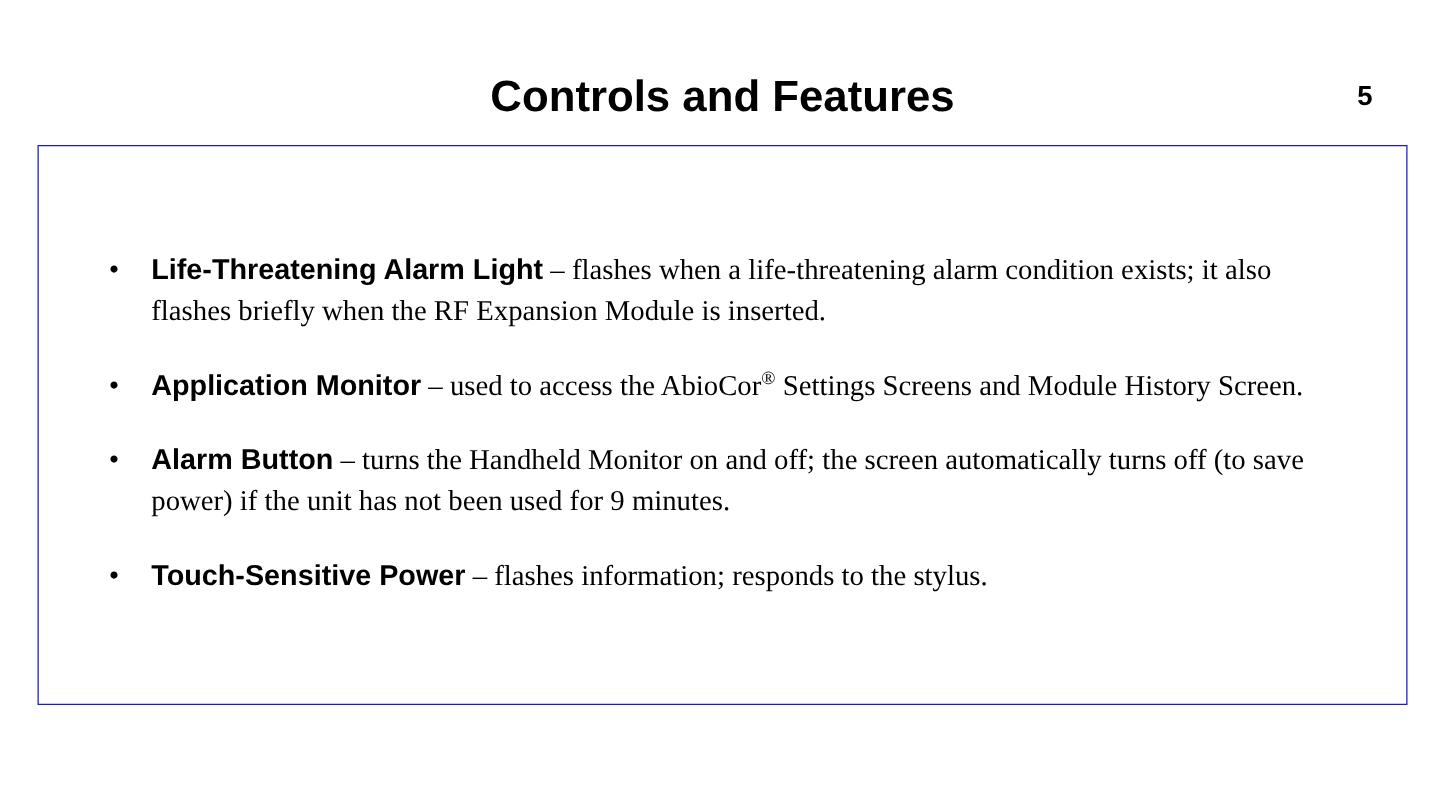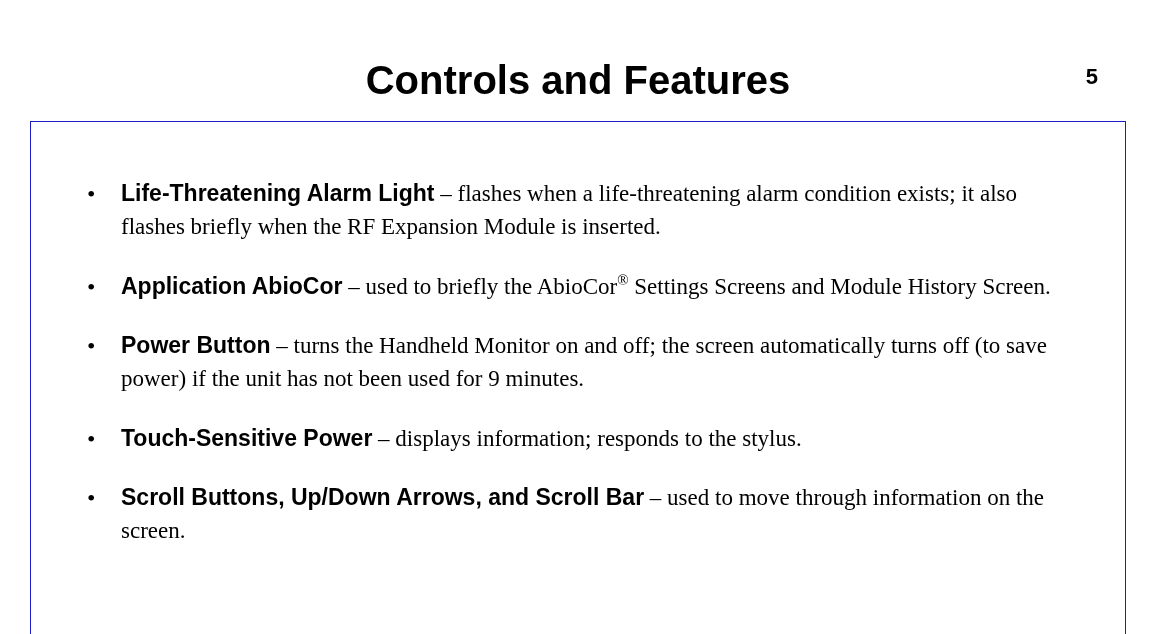--- a/index.html
+++ b/index.html
@@ -22,27 +22,27 @@
     top: 6px;
     right: 58px;
     font-family: Arial, Helvetica, sans-serif;
     font-weight: 700;
     font-size: 22px;
   }
   .title {
     text-align: center;
     font-family: Arial, Helvetica, sans-serif;
     font-weight: 700;
-    font-size: 40px;
+    font-size: 35px;
     margin: 58px 0 18px 0;
   }
   .box {
     margin: 0 30px 0 30px;
     border: 1px solid #1a1ac8;
-    padding: 55px 50px 60px 50px;
+    padding: 82px 50px 60px 50px;
     box-sizing: border-box;
   }
   ul.items {
     list-style: none;
     margin: 0;
     padding: 0;
   }
   ul.items > li {
     position: relative;
     padding-left: 40px;
@@ -79,30 +79,27 @@
   <h1 class="title">Controls and Features</h1>
 
   <div class="box">
     <ul class="items">
 
       <li>
         <span class="term">Life-Threatening Alarm Light</span><span class="desc"> – flashes when a life-threatening alarm condition exists; it also flashes briefly when the RF Expansion Module is inserted.</span>
       </li>
 
       <li>
-        <span class="term">Application AbioCor</span><span class="desc"><span> – used to briefly the AbioCor</span><sup>®</sup><span> Settings Screens and Module History Screen.</span></span>
+        <span class="term">Application Monitor</span><span class="desc"><span> – used to access the AbioCor</span><sup>®</sup><span> Settings Screens and Module History Screen.</span></span>
       </li>
 
       <li>
-        <span class="term">Power Button</span><span class="desc"> – turns the Handheld Monitor on and off; the screen automatically turns off (to save power) if the unit has not been used for 9 minutes.</span>
+        <span class="term">Alarm Button</span><span class="desc"> – turns the Handheld Monitor on and off; the screen automatically turns off (to save power) if the unit has not been used for 9 minutes.</span>
       </li>
 
       <li>
-        <span class="term">Touch-Sensitive Power</span><span class="desc"> – displays information; responds to the stylus.</span>
+        <span class="term">Touch-Sensitive Power</span><span class="desc"> – flashes information; responds to the stylus.</span>
       </li>
 
-      <li>
-        <span class="term">Scroll Buttons, Up/Down Arrows, and Scroll Bar</span><span class="desc"> – used to move through information on the screen.</span>
-      </li>
 
     </ul>
   </div>
 </div>
 
 </body></html>

